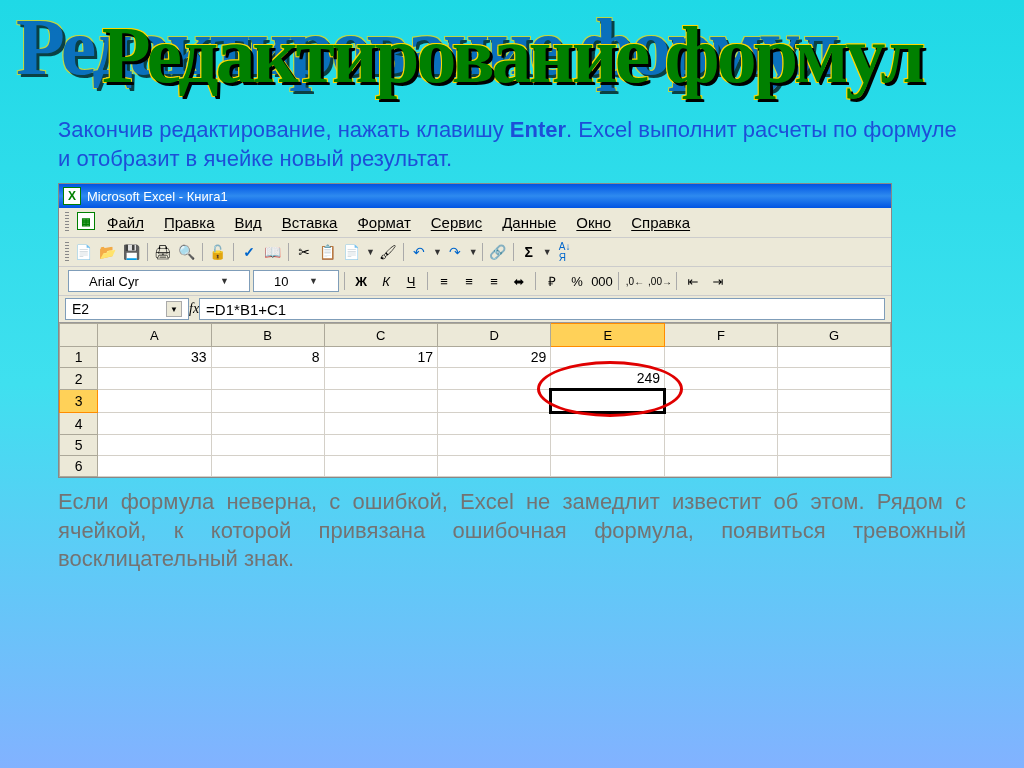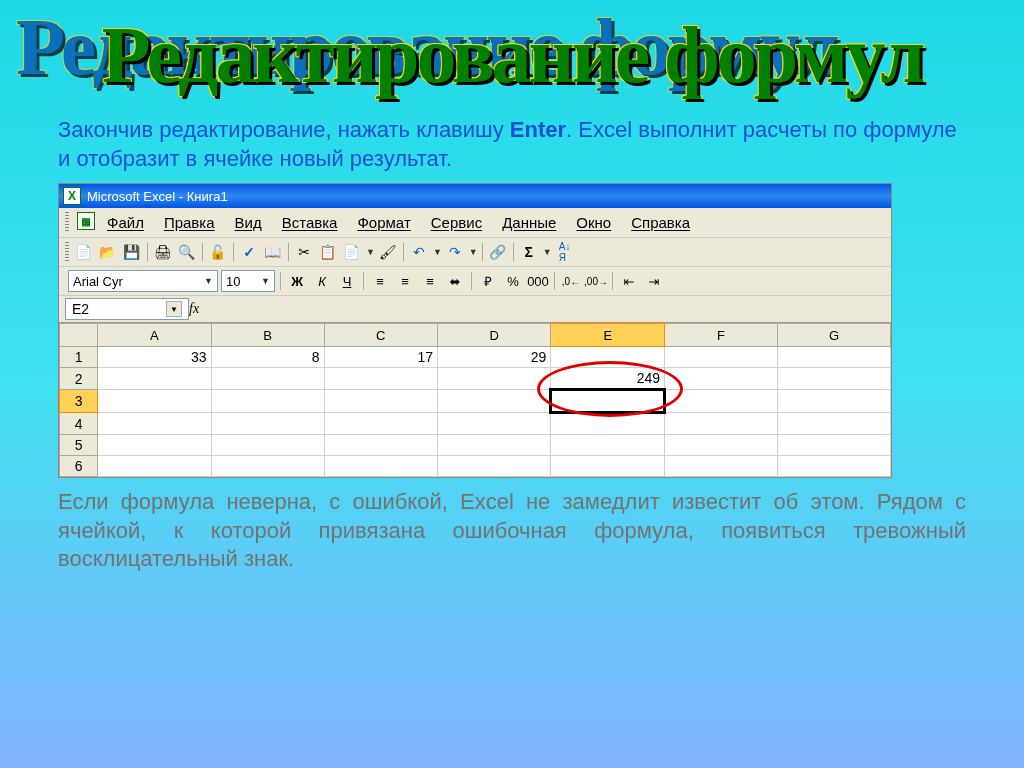--- a/index.html
+++ b/index.html
@@ -13,21 +13,21 @@
 .menubar{background:#ECE9D8;padding:4px 6px;display:flex;gap:4px;font-size:15px;border-bottom:1px solid #ccc}
 .menubar .dots{width:4px;background:repeating-linear-gradient(180deg,#888 0 1px,transparent 1px 3px);margin-right:4px}
 .menubar .wicon{width:16px;height:16px;background:#fff;border:1px solid #008000;display:flex;align-items:center;justify-content:center;color:#008000;font-size:10px;font-weight:bold}
 .menubar span{padding:2px 8px;text-decoration:underline;text-decoration-color:#000;text-underline-offset:2px}
 .toolbar{background:#ECE9D8;padding:3px 6px;display:flex;align-items:center;gap:2px;border-bottom:1px solid #ccc}
 .toolbar .dots{width:4px;height:20px;background:repeating-linear-gradient(180deg,#888 0 1px,transparent 1px 3px);margin-right:2px}
 .tbtn{width:22px;height:22px;display:flex;align-items:center;justify-content:center;font-size:14px;cursor:pointer}
 .tsep{width:1px;height:18px;background:#aaa;margin:0 2px}
 .tdrop{font-size:9px;color:#333;padding-left:1px}
 .fmt{background:#ECE9D8;padding:3px 6px;display:flex;align-items:center;gap:3px;border-bottom:1px solid #ccc}
-.fmt .sel{background:#fff;border:1px solid #7F9DB9;height:20px;display:flex;align-items:center;padding:0 4px;font-size:13px}
+.fmt .sel{background:#fff;border:1px solid #7F9DB9;height:20px;display:flex;align-items:center;padding:0 20px;font-size:13px}
 .fmt .sel .arr{margin-left:auto;font-size:9px;color:#333}
 .fbtn{width:22px;height:22px;display:flex;align-items:center;justify-content:center;font-size:13px;cursor:pointer}
 .fbar{background:#ECE9D8;padding:2px 6px;display:flex;align-items:center;gap:0;border-bottom:1px solid #999}
 .namebox{background:#fff;border:1px solid #7F9DB9;width:110px;height:20px;display:flex;align-items:center;padding:0 6px;font-size:14px}
 .namebox .arr{margin-left:auto;width:14px;height:14px;background:#ECE9D8;border:1px solid #aaa;display:flex;align-items:center;justify-content:center;font-size:8px}
 .fx{font-style:italic;font-size:14px;font-family:serif}
 .formula{background:#fff;border:1px solid #7F9DB9;flex:1;height:20px;padding:0 6px;font-size:15px;display:flex;align-items:center}
 .grid{background:#fff;position:relative}
 .grid table{border-collapse:collapse;width:100%}
 .grid th{background:#ECE9D8;border:1px solid #ACA899;font-size:13px;font-weight:normal;height:20px;text-align:center}
@@ -133,20 +133,21 @@
     <div class="tsep"></div>
     <div class="fbtn">⇤</div>
     <div class="fbtn">⇥</div>
   </div>
   <div class="fbar">
     <div class="namebox">
       <span>E2</span>
       <span class="arr">▼</span>
     </div>
     <span class="fx">fx</span>
+    <div class="formula">=D1*B1+C1</div>
   </div>
   <div class="grid">
     <table>
       <tbody>
           <tr>
         <th class="corner"></th>
         <th class="col">A</th>
         <th class="col">B</th>
         <th class="col">C</th>
         <th class="col">D</th>

